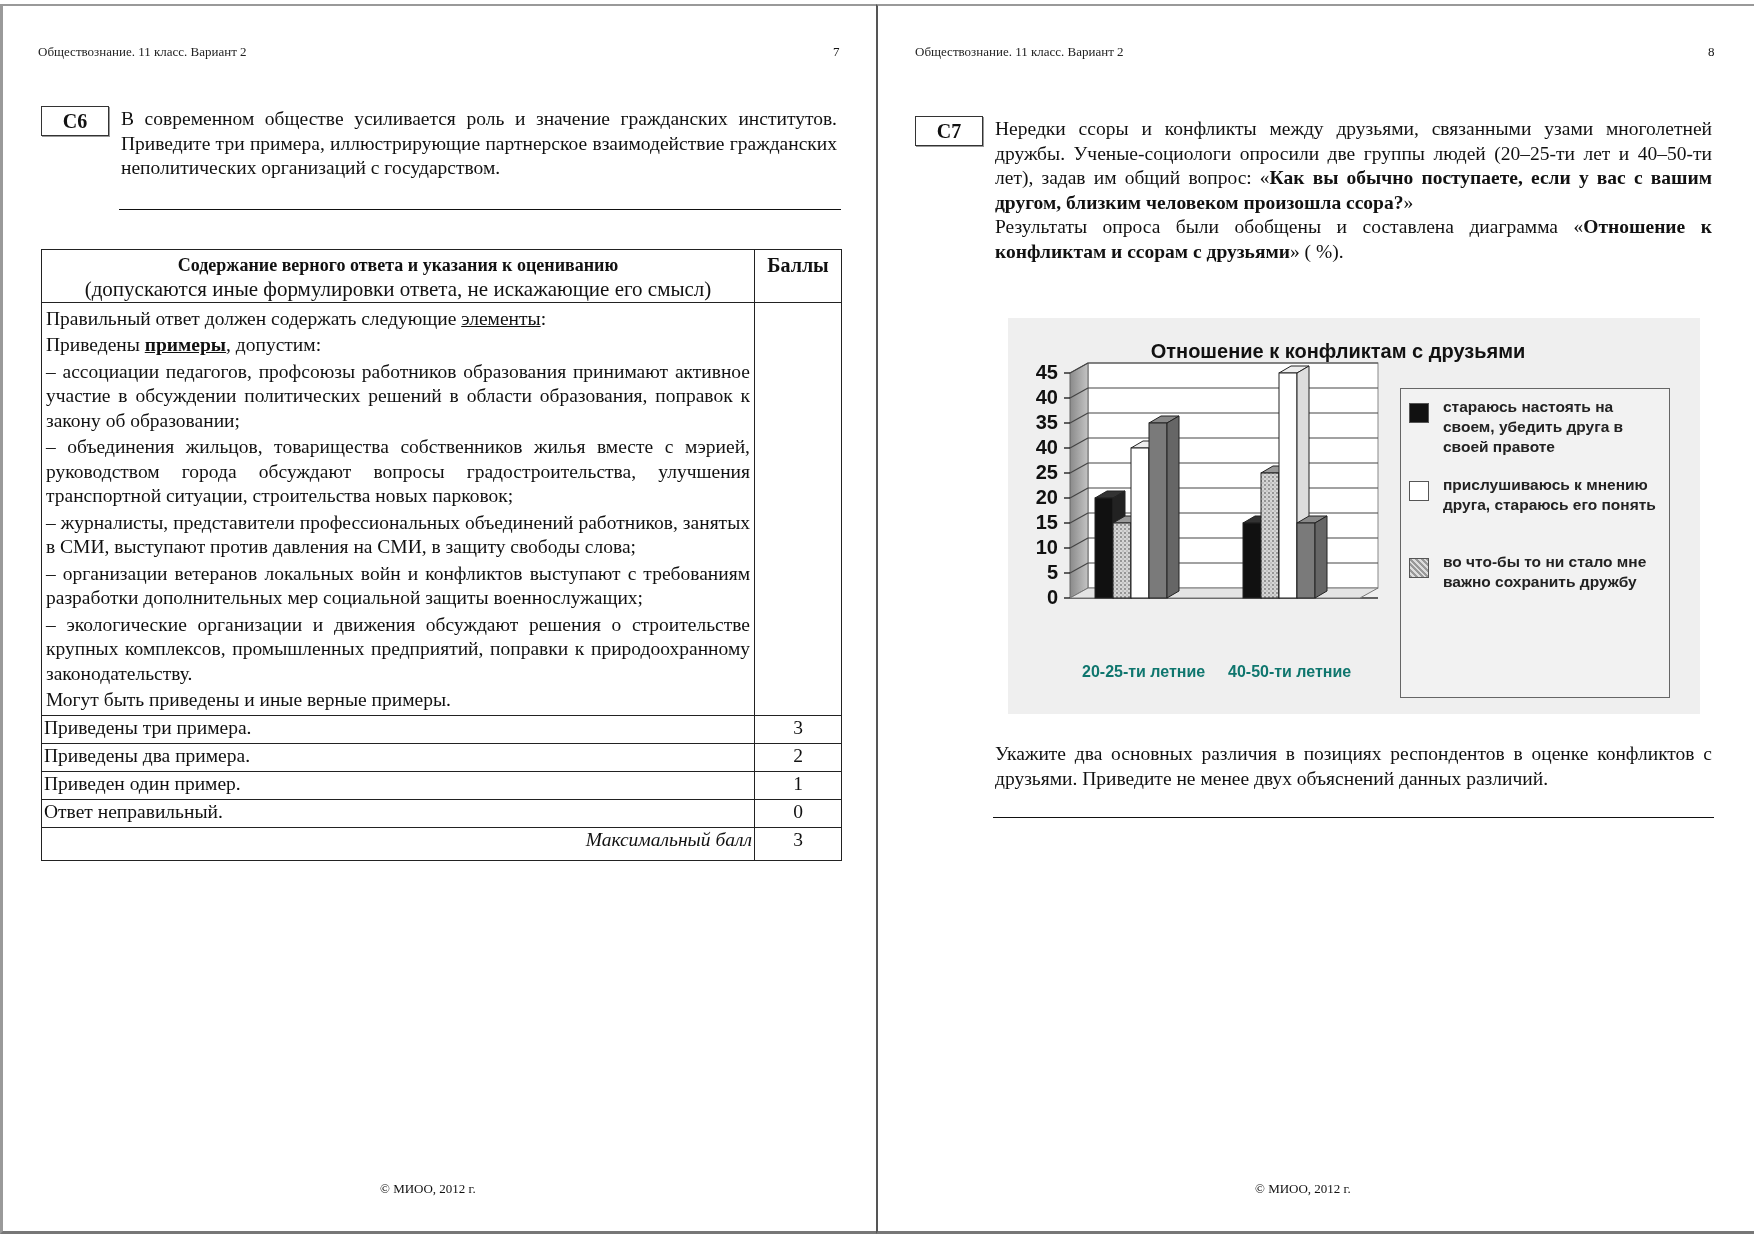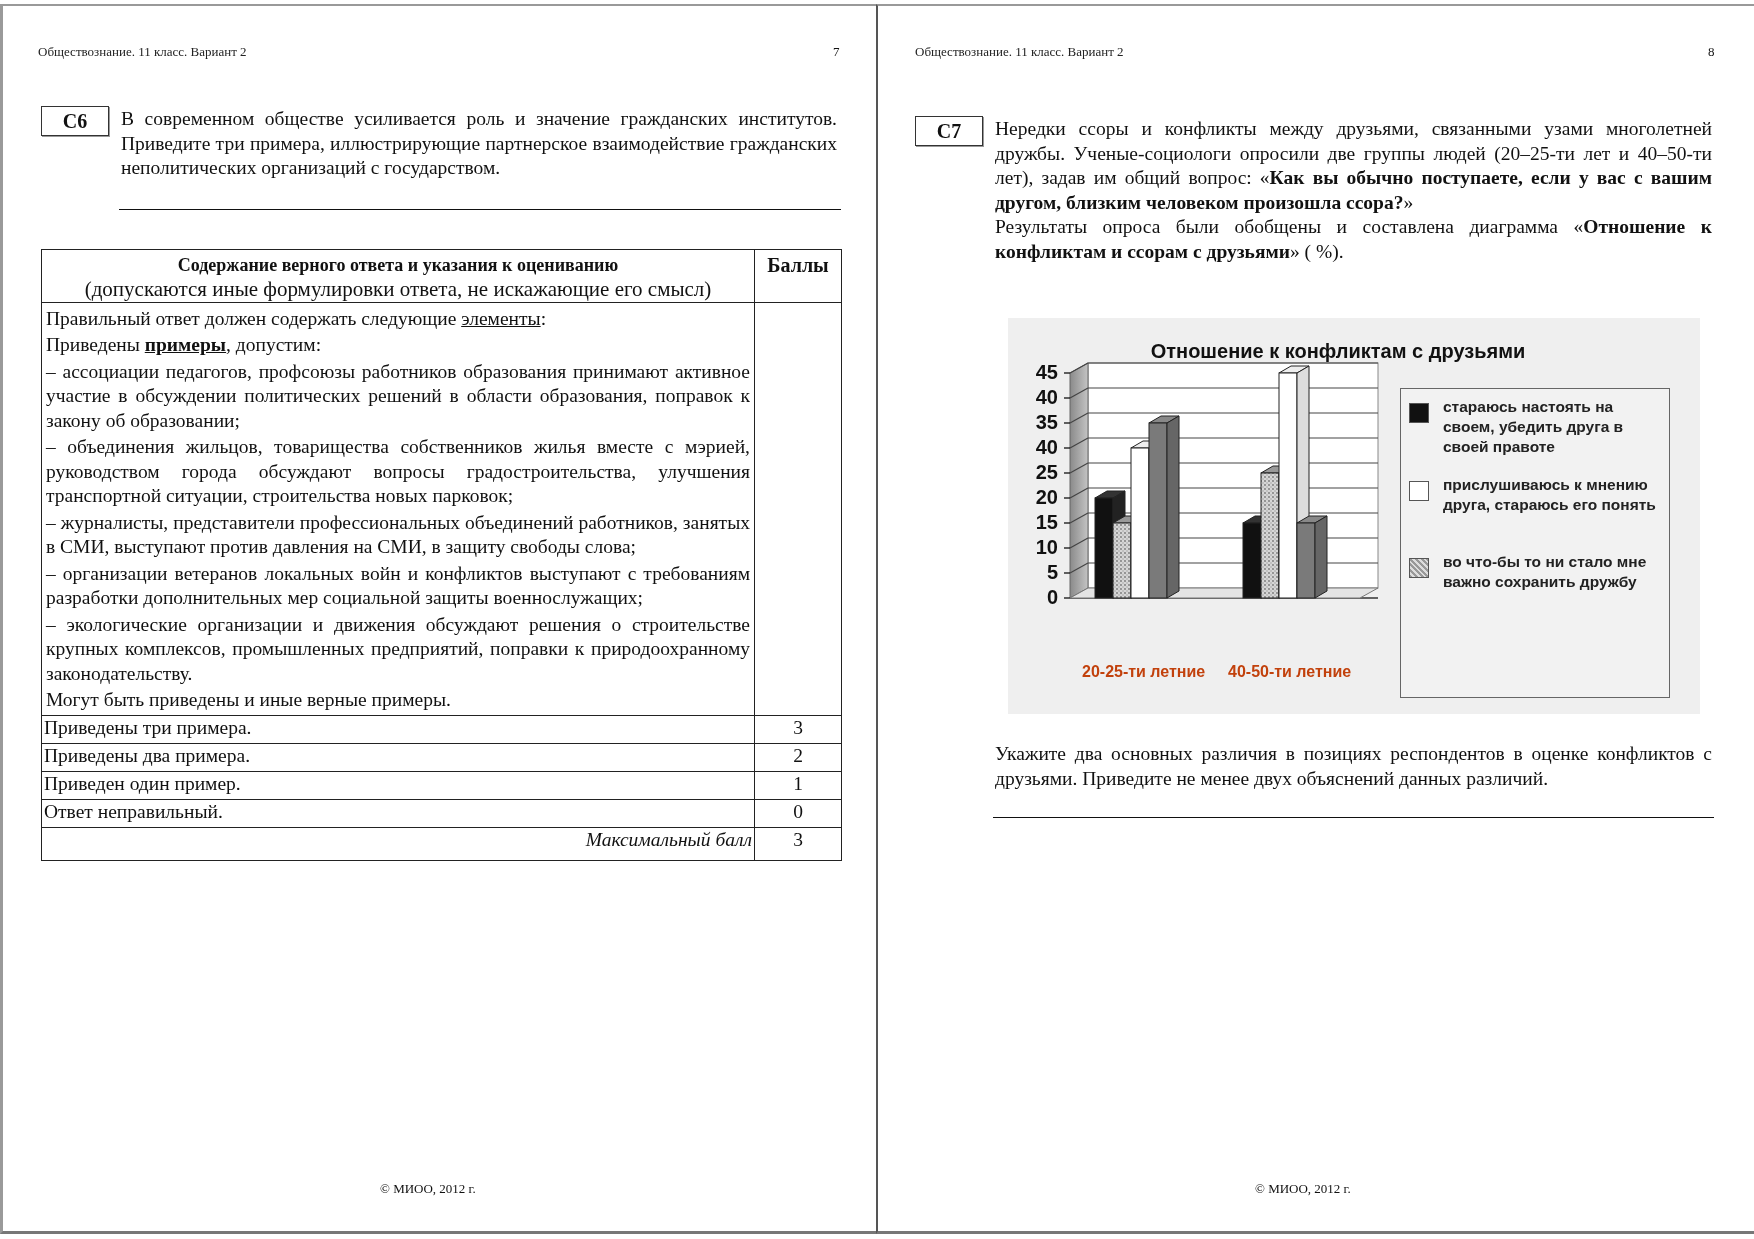--- a/index.html
+++ b/index.html
@@ -28,21 +28,21 @@
   .score-row td { height:27px; line-height:27px; vertical-align:middle; }
   .max-label { text-align:right; font-style:italic; }
   
   .chart { position:absolute; left:130px; top:312px; width:692px; height:396px; background:#efefef; }
   .chart-title { position:absolute; top:22px; left:0; width:660px; text-align:center; font-family:"Liberation Sans",sans-serif; font-weight:bold; font-size:20px; color:#111; }
   .legend { position:absolute; left:392px; top:70px; width:270px; height:310px; border:1.5px solid #666; background:#f2f2f2; box-sizing:border-box; }
   .leg-item { position:absolute; left:8px; width:260px; display:flex; }
   .leg-swatch { width:18px; height:18px; border:1px solid #555; margin-top:6px; margin-right:14px; flex:none; }
   .leg-text { font-family:"Liberation Sans",sans-serif; font-weight:bold; font-size:15.5px; line-height:20px; color:#222; }
   .axis-lbl { position:absolute; font-family:"Liberation Sans",sans-serif; font-weight:bold; font-size:20px; color:#111; width:40px; text-align:right; }
-  .xcat { position:absolute; font-family:"Liberation Sans",sans-serif; font-weight:bold; font-size:16px; color:#c2410c; top:345px; }
+  .xcat { position:absolute; font-family:"Liberation Sans",sans-serif; font-weight:bold; font-size:16px; color:#0f766e; top:345px; }
 </style>
 </head>
 <body>
 
 <div class="page left">
   <div class="hdr" style="left:35px;">Обществознание. 11 класс. Вариант 2</div>
   <div class="pnum" style="left:830px;">7</div>
 
   <div class="task-id" style="left:38px;top:100px;">С6</div>
   <div class="qtext" style="left:118px;top:101px;width:716px;">В современном обществе усиливается роль и значение гражданских институтов. Приведите три примера, иллюстрирующие партнерское взаимодействие гражданских неполитических организаций с государством.</div>

